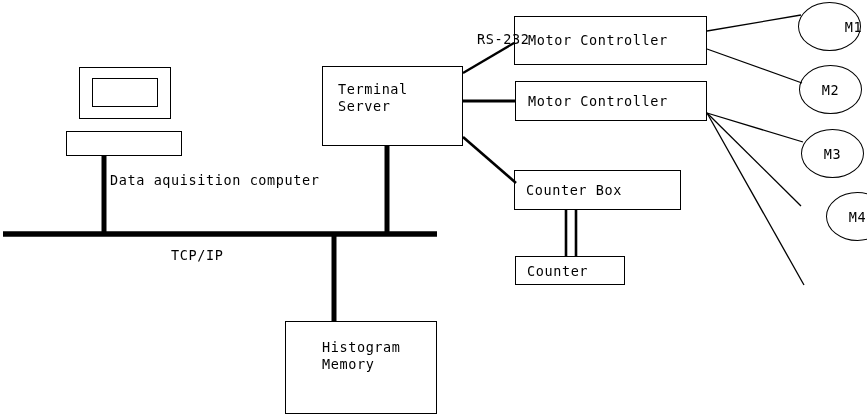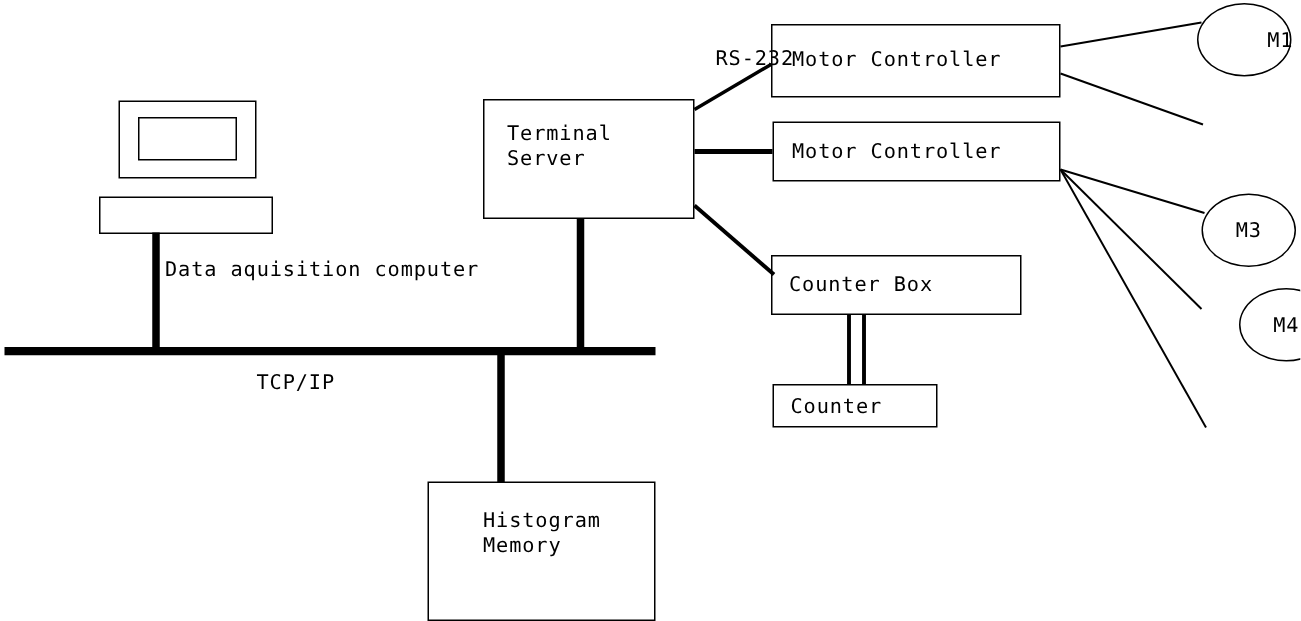--- a/index.html
+++ b/index.html
@@ -131,20 +131,23 @@
 
   <div class="node box" style="left:285px; top:321px; width:152px; height:93px;">
     <span class="box-label" style="left:36px; top:17px;">Histogram</span>
     <span class="box-label" style="left:36px; top:34px;">Memory</span>
   </div>
 
   <div class="ellipse" style="left:798px; top:2px; width:63px; height:49px;">
     <span class="ellipse-label" style="top:16px;padding-left:24px;">M1</span>
   </div>
 
+  <div class="ellipse" style="left:799px; top:65px; width:63px; height:49px;">
+    <span class="ellipse-label" style="top:16px;">M2</span>
+  </div>
 
   <div class="ellipse" style="left:801px; top:129px; width:63px; height:49px;">
     <span class="ellipse-label" style="top:16px;">M3</span>
   </div>
 
   <div class="ellipse" style="left:826px; top:192px; width:63px; height:49px;">
     <span class="ellipse-label" style="top:16px;">M4</span>
   </div>
 
 

